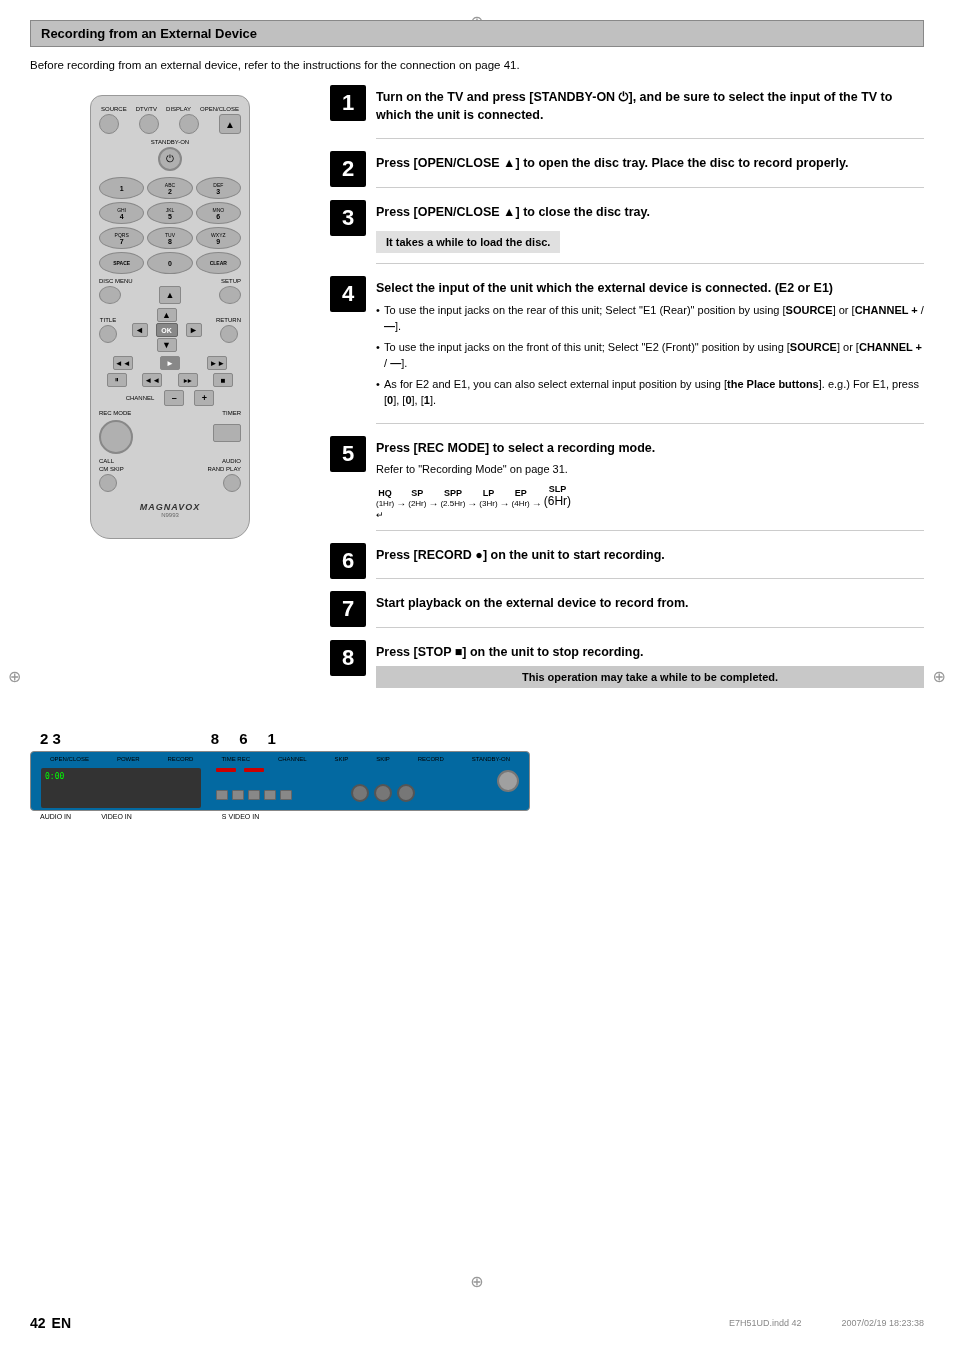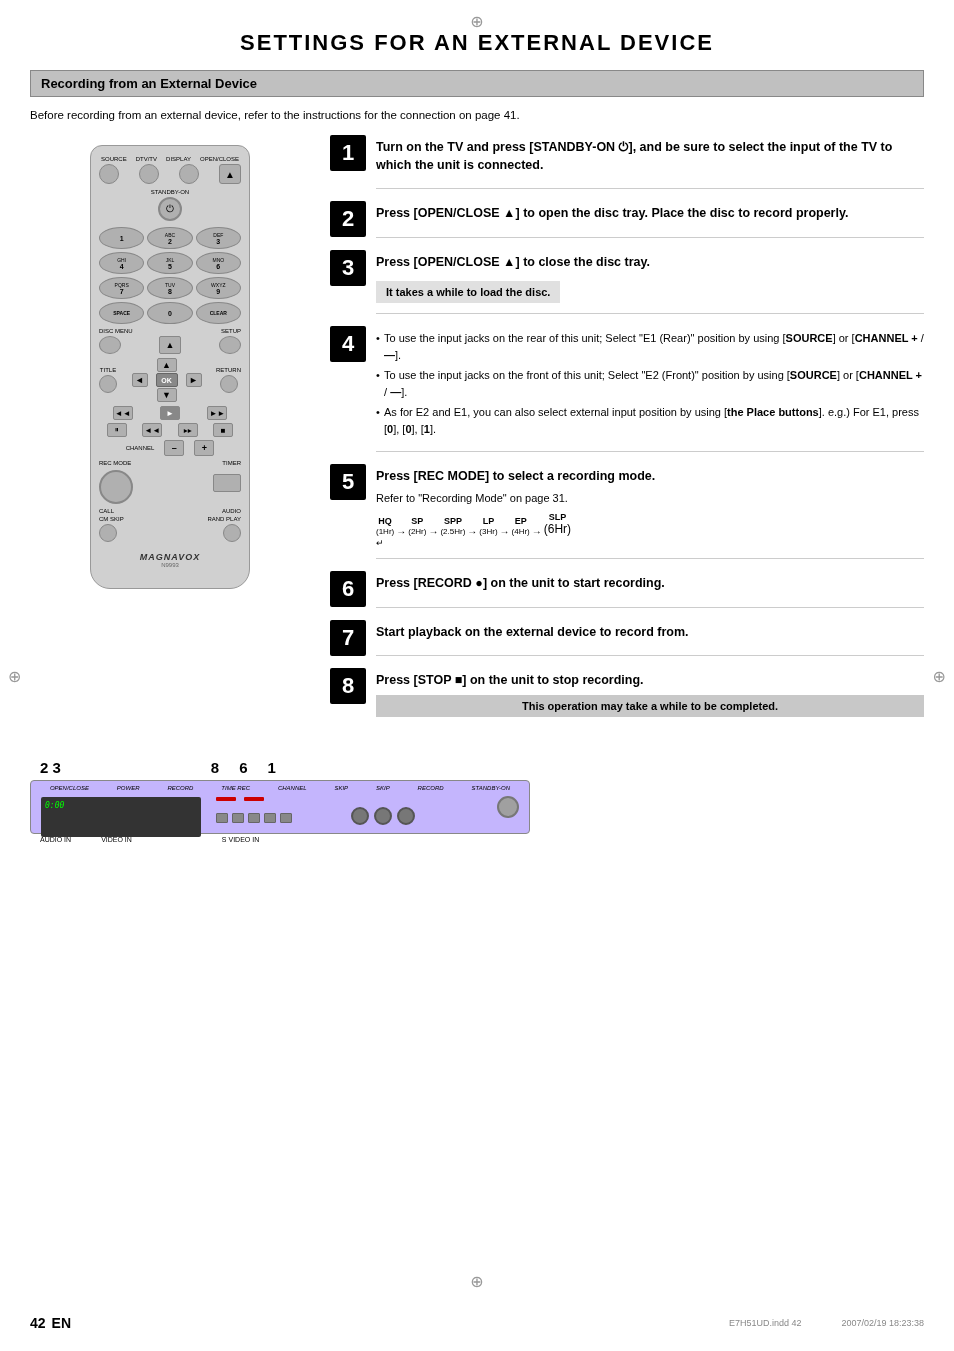--- a/index.html
+++ b/index.html
@@ -343,21 +343,20 @@
 </head>
 <body>
 
 <div class="reg-mark top-center-reg">⊕</div>
 <div class="reg-mark left-mid-reg">⊕</div>
 <div class="reg-mark right-mid-reg">⊕</div>
 <div class="reg-mark bottom-center-reg">⊕</div>
 
 <div class="page-container">
 
-  <div class="page-title">SETTINGS FOR AN EXTERNAL DEVICE</div>
 
   <div class="section-header">Recording from an External Device</div>
 
   <div class="intro-text">Before recording from an external device, refer to the instructions for the connection on page 41.</div>
 
   <div class="main-content">
 
     <div class="left-column">
       <div class="remote-container">
         <div class="remote">
@@ -522,20 +521,21 @@
         <div class="step-number">3</div>
         <div class="step-content">
           <div class="step-title">Press [OPEN/CLOSE ▲] to close the disc tray.</div>
           <div class="note-box">It takes a while to load the disc.</div>
         </div>
       </div>
 
       <div class="step">
         <div class="step-number">4</div>
         <div class="step-content">
+          <div class="step-title">Select the input of the unit which the external device is connected. (E2 or E1)</div>
           <ul class="bullet-list">
             <li>To use the input jacks on the rear of this unit; Select "E1 (Rear)" position by using [<strong>SOURCE</strong>] or [<strong>CHANNEL +</strong> / <strong>—</strong>].</li>
             <li>To use the input jacks on the front of this unit; Select "E2 (Front)" position by using [<strong>SOURCE</strong>] or [<strong>CHANNEL +</strong> / <strong>—</strong>].</li>
             <li>As for E2 and E1, you can also select external input position by using [<strong>the Place buttons</strong>]. e.g.) For E1, press [<strong>0</strong>], [<strong>0</strong>], [<strong>1</strong>].</li>
           </ul>
         </div>
       </div>
 
       <div class="step">
         <div class="step-number">5</div>
@@ -588,21 +588,21 @@
   <div style="margin-top:20px;">
 
     <div style="display:flex;gap:0px;margin-bottom:4px;font-size:15px;font-weight:bold;padding-left:10px;">
       <span style="margin-right:30px;">2 3</span>
       <span style="margin-right:120px;"></span>
       <span style="margin-right:20px;">8</span>
       <span style="margin-right:20px;">6</span>
       <span>1</span>
     </div>
 
-    <div style="width:500px;height:54px;background:#c4b5fd;border:1px solid #888;border-radius:4px;position:relative;font-style:italic;">
+    <div style="width:500px;height:60px;background:#0369a1;border:1px solid #888;border-radius:4px;position:relative;">
 
       <div style="display:flex;justify-content:space-around;font-size:6px;position:absolute;top:4px;left:5px;right:5px;">
         <span>OPEN/CLOSE</span>
         <span>POWER</span>
         <span>RECORD</span>
         <span>TIME REC</span>
         <span>CHANNEL</span>
         <span>SKIP</span>
         <span>SKIP</span>
         <span>RECORD</span>

